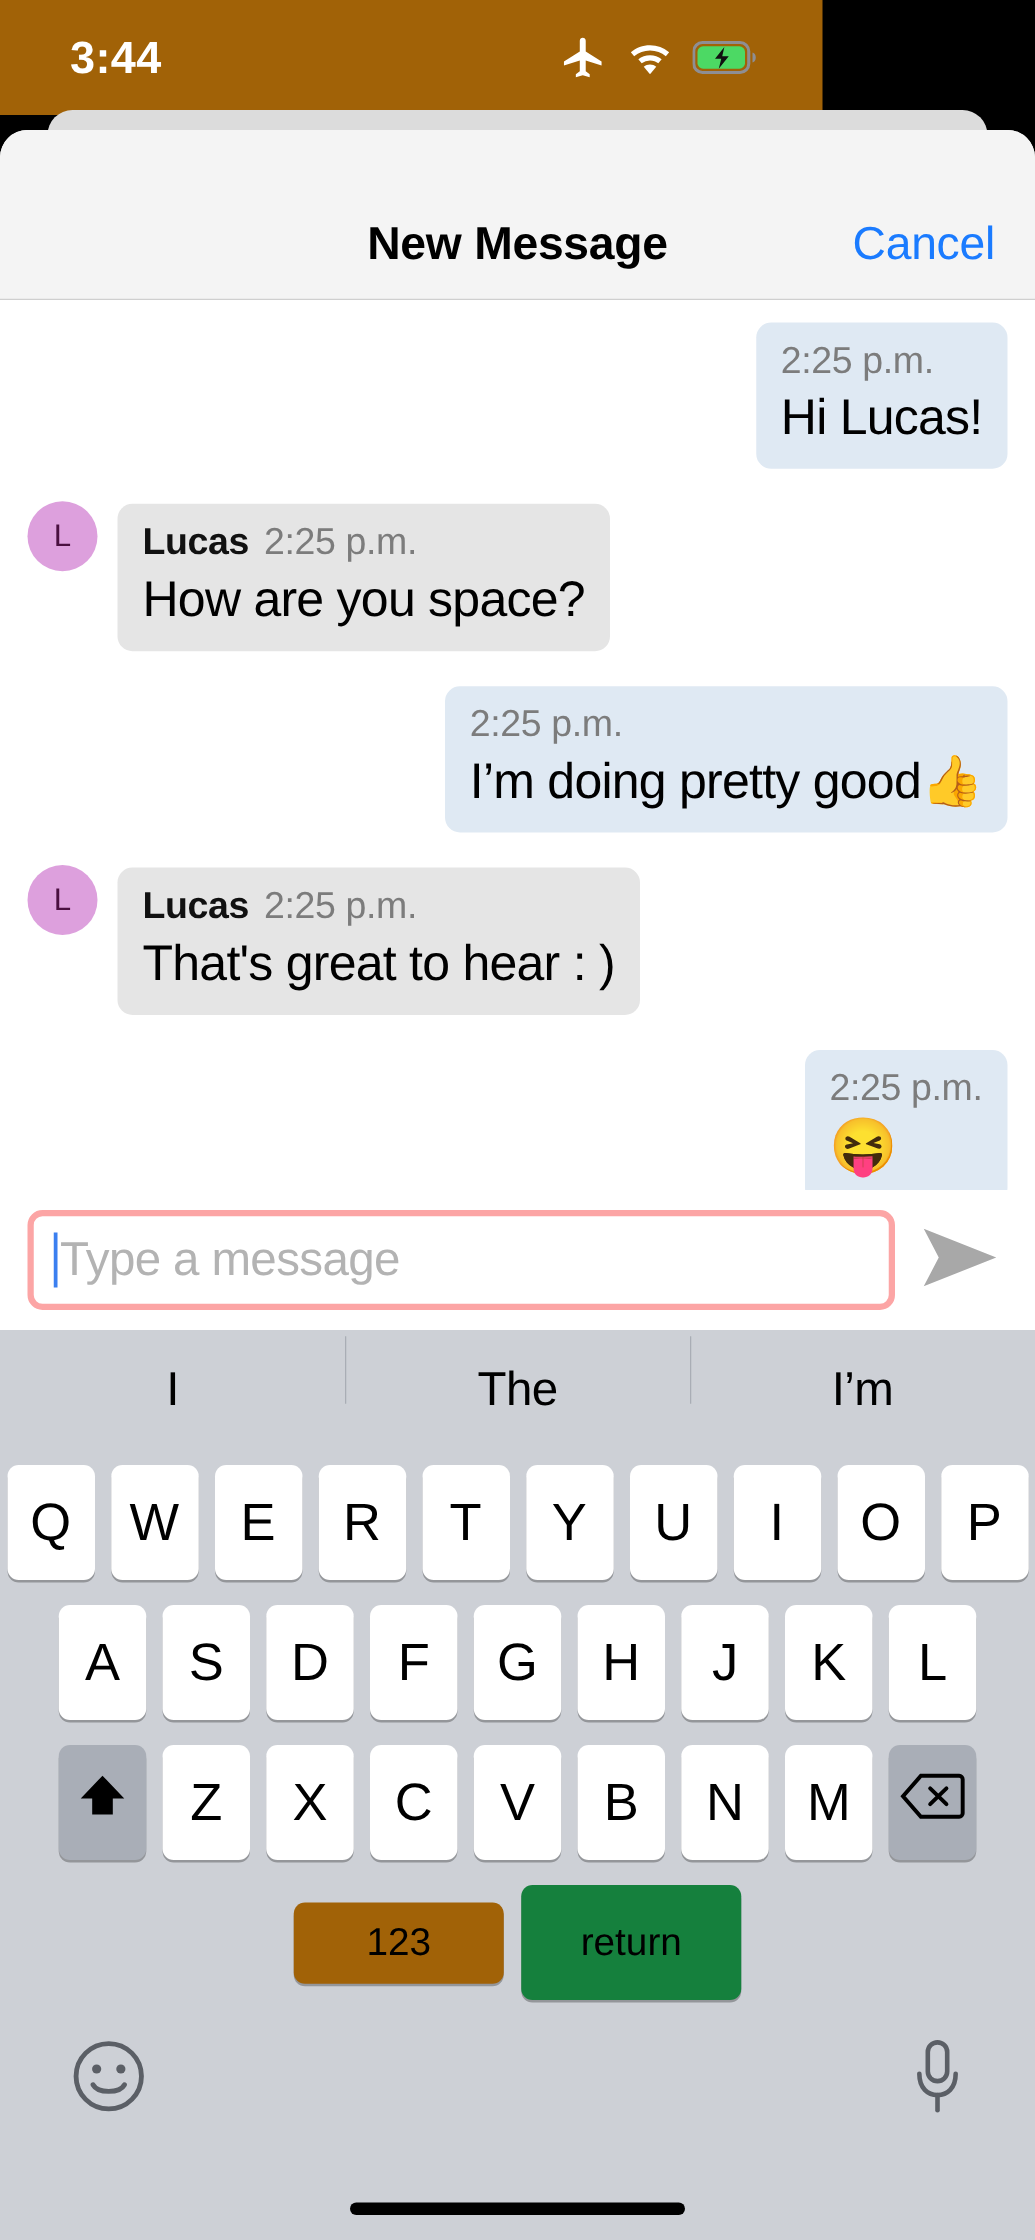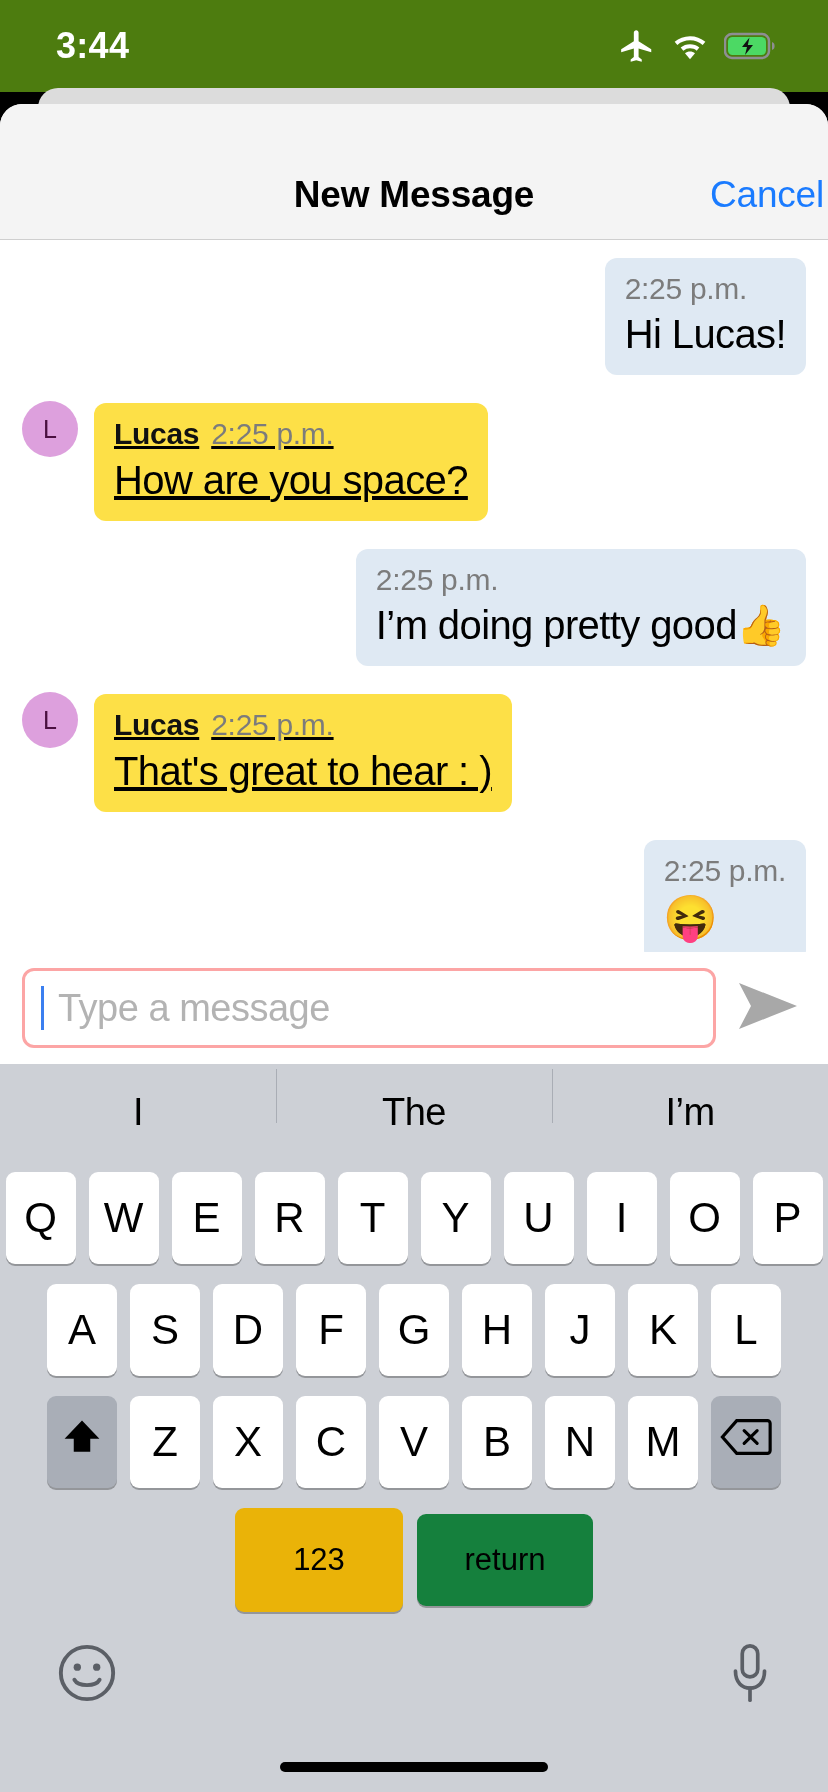--- a/index.html
+++ b/index.html
@@ -12,22 +12,22 @@
   #screen {
     position: relative;
     width: 828px; height: 1792px;
     background: #000;
     overflow: hidden;
   }
 
   
   .statusbar {
     position: absolute; top: 0; left: 0;
-    width: 828px; height: 92px;
-    background: #4d7c0f;
+    width: 658px; height: 92px;
+    background: #a16207;
     display: flex; align-items: center;
     justify-content: space-between;
     padding: 0 52px 0 56px;
   }
   .status-time {
     color: #fff;
     font-size: 36px;
     font-weight: 600;
     letter-spacing: 0.3px;
   }
@@ -66,21 +66,21 @@
     left: 0; right: 0;
     top: 70px;
     text-align: center;
     font-size: 37px;
     font-weight: 700;
     color: #000;
     letter-spacing: -0.2px;
   }
   .sheet-cancel {
     position: absolute;
-    right: 4px;
+    right: 32px;
     top: 70px;
     font-size: 37px;
     color: #1a7bff;
     letter-spacing: -0.2px;
     cursor: pointer;
   }
 
   
   .conversation {
     flex: 0 0 auto;
@@ -111,21 +111,21 @@
     margin-top: 8px;
   }
 
   .bubble {
     border-radius: 12px;
     padding: 13px 20px 17px 20px;
     max-width: 600px;
     margin-top: 10px;
   }
   .bubble.out { background: #dfe9f3; }
-  .bubble.in  { background: #fde047; text-decoration: underline; }
+  .bubble.in  { background: #e5e5e5; }
 
   .bubble-meta {
     font-size: 30px;
     color: #7c7c7c;
     line-height: 1.18;
     white-space: nowrap;
     letter-spacing: -0.3px;
   }
   .bubble.out .bubble-meta { text-align: left; }
   .sender-name {
@@ -149,28 +149,27 @@
     height: 112px;
     background: #fff;
     display: flex;
     align-items: center;
     padding: 0 24px 0 22px;
     gap: 16px;
   }
   .input-field {
     flex: 1 1 auto;
     height: 80px;
-    border: 3px solid #fca5a5;
+    border: 5px solid #fca5a5;
     border-radius: 12px;
     background: #fff;
     display: flex;
     align-items: center;
     padding: 0 10px 0 16px;
     position: relative;
-    gap: 12px;
   }
   .caret {
     width: 3px; height: 44px;
     background: #3b7ff0;
     flex: 0 0 auto;
   }
   .placeholder {
     font-size: 38px;
     color: #b3b3b3;
     letter-spacing: -0.5px;
@@ -240,22 +239,22 @@
   }
   .kb-row.r1 .key { width: 70px; height: 92px; }
   .kb-row.r2 .key { width: 70px; height: 92px; }
   .kb-row.r3 .key { width: 70px; height: 92px; }
 
   .key.wide-special {
     background: #a9aeb7;
     width: 106px; height: 92px;
   }
   .key.mod123 {
-    background: #eab308;
-    width: 168px; height: 104px;
+    background: #a16207;
+    width: 168px; height: 65px;
     font-size: 31px;
   }
   .key.space {
     background: #fff;
     width: 346px; height: 92px;
     font-size: 31px;
   }
   .key.return {
     background: #15803d;
     width: 176px; height: 92px;

